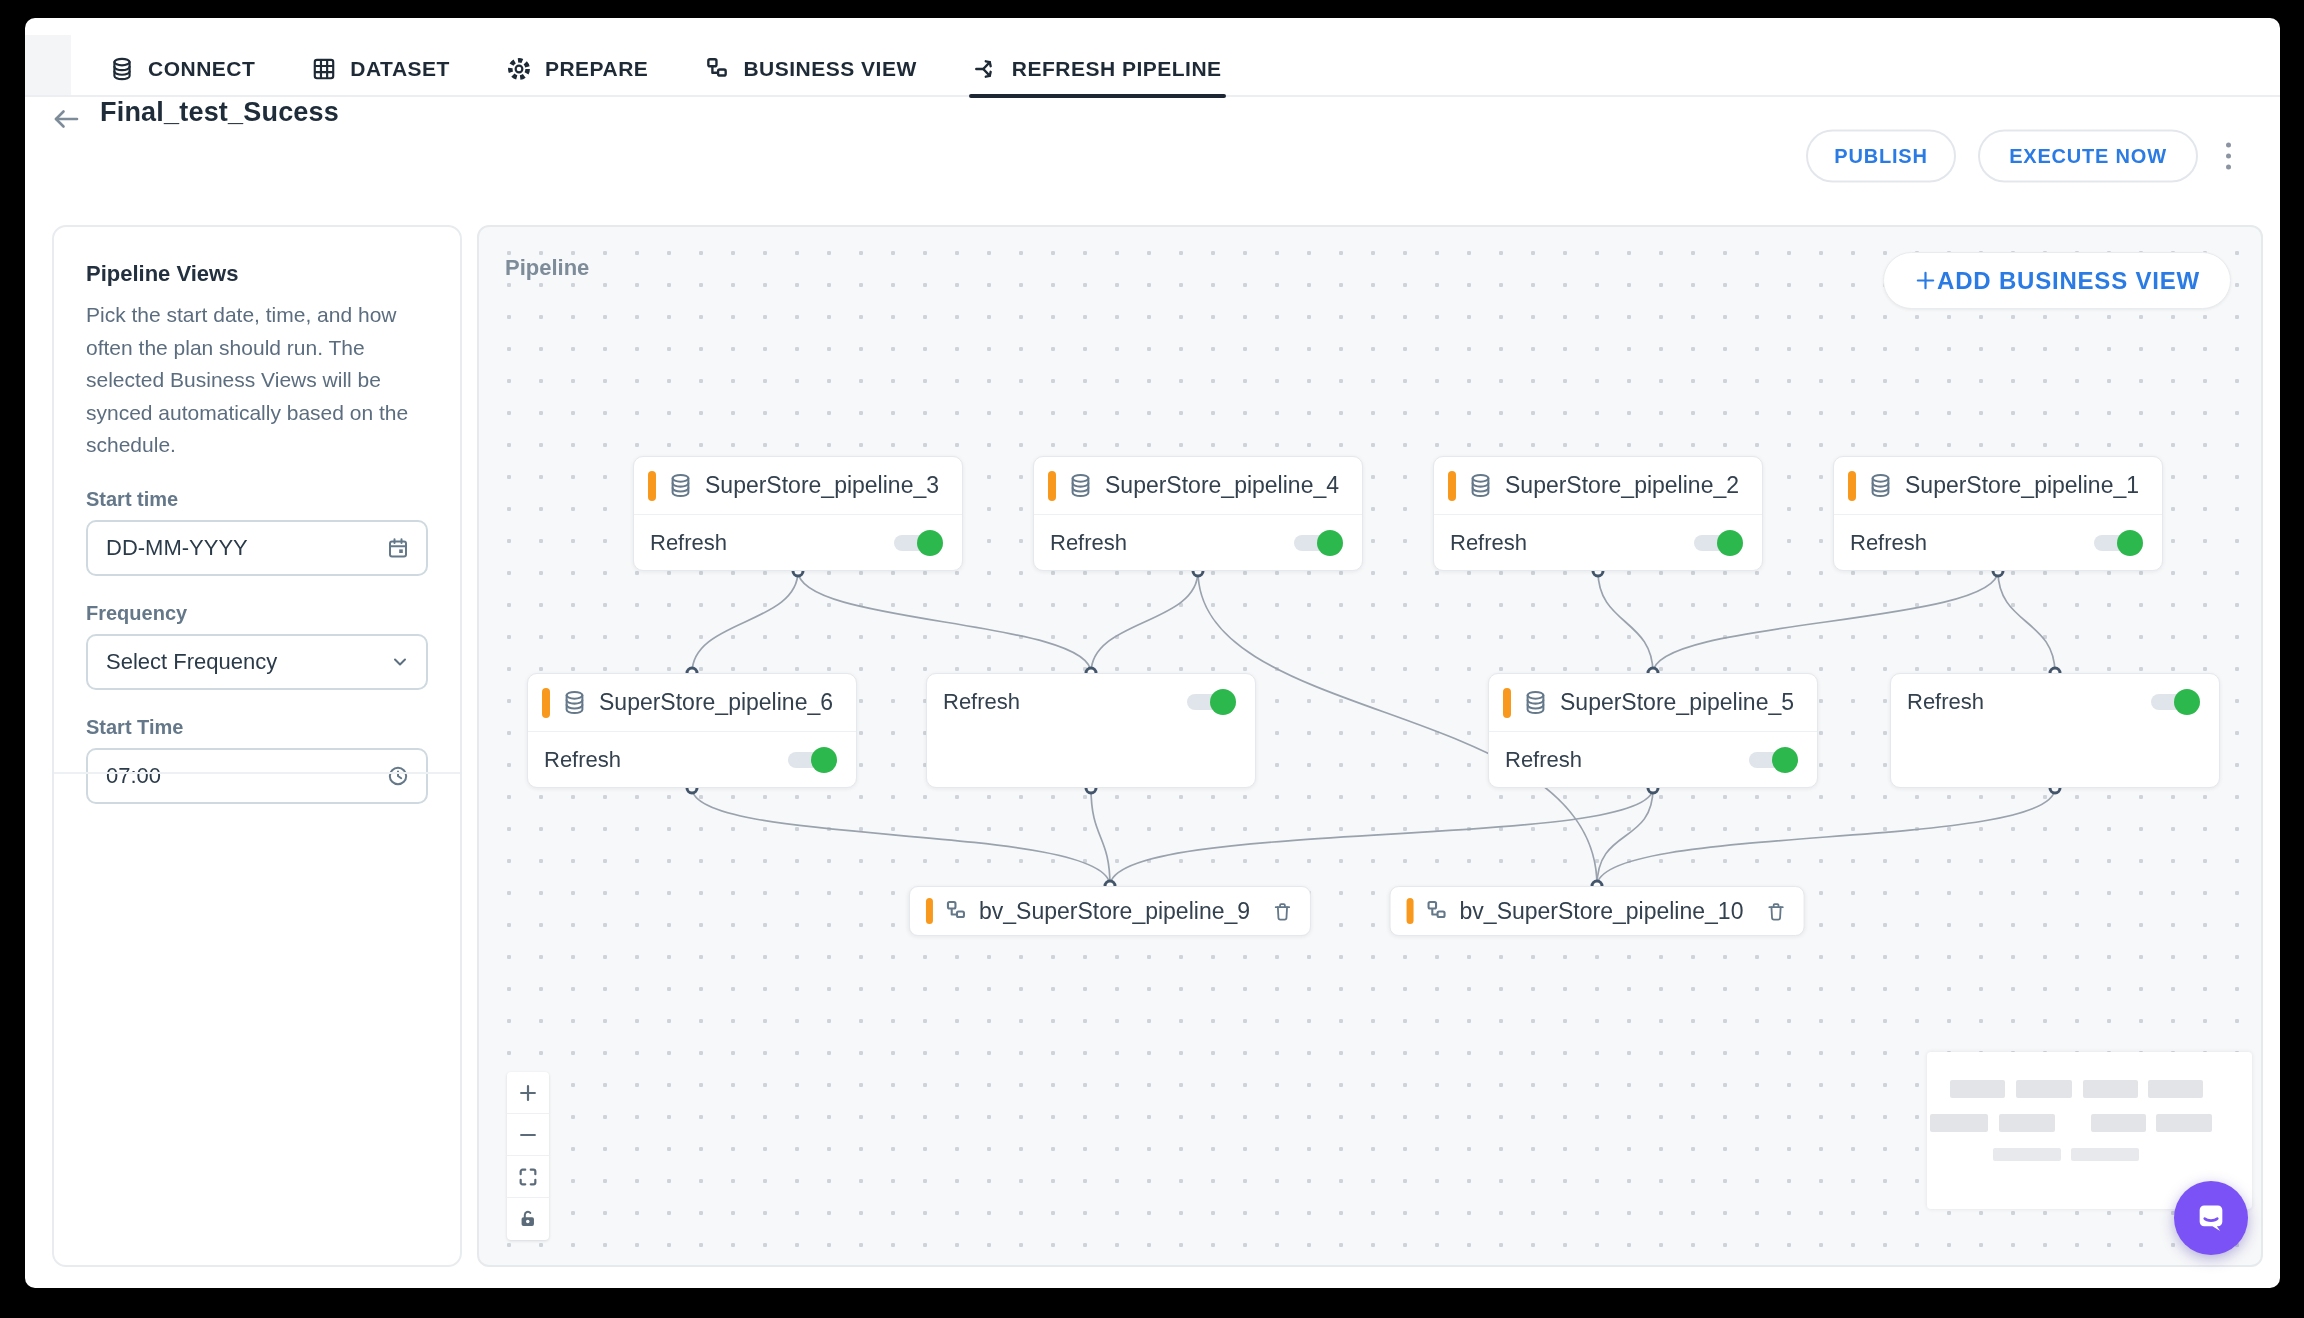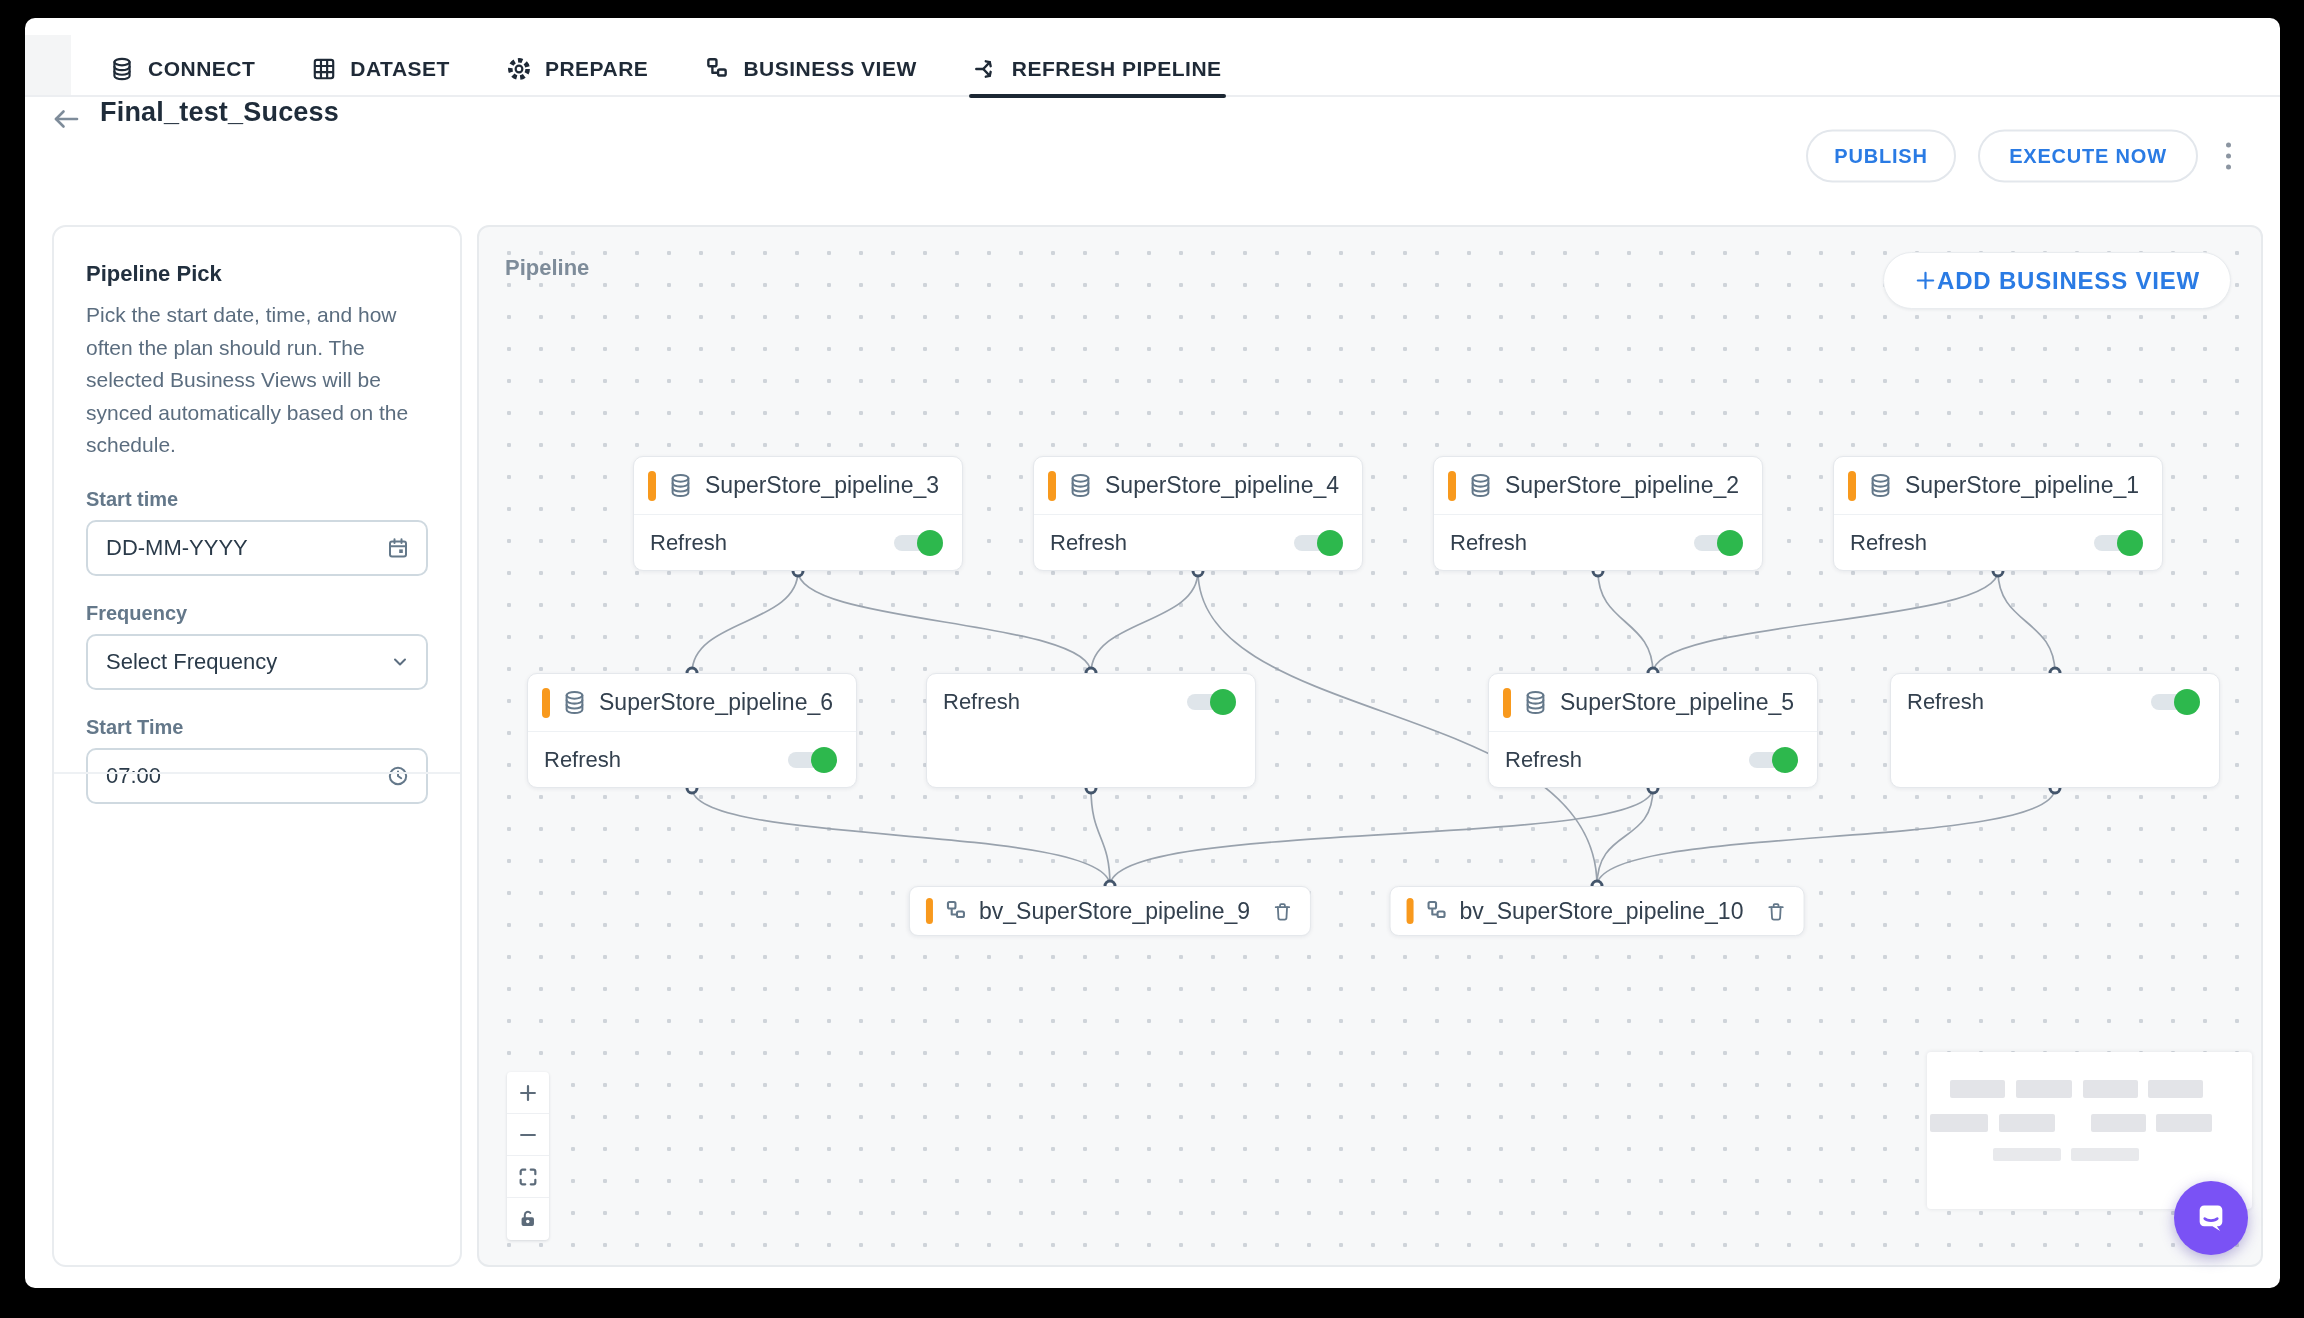--- a/index.html
+++ b/index.html
@@ -136,21 +136,21 @@
       <button class="pill-btn execute">EXECUTE NOW</button>
       <div class="kebab">
           <i></i>
           <i></i>
           <i></i>
         </div>
     </div>
   </div>
 
   <div class="sidebar">
-    <div class="sb-title">Pipeline Pick</div>
+    <div class="sb-title">Pipeline Views</div>
     <div class="sb-desc">Pick the start date, time, and how often the plan should run. The selected Business Views will be synced automatically based on the schedule.</div>
 
     <div class="field-label">Start time</div>
     <div class="input">
       <span>DD-MM-YYYY</span>
       <span class="ficon">
         <svg width="24" height="24" viewBox="0 0 24 24" fill="none" stroke="#64788a" stroke-width="2" stroke-linecap="round">
             <rect x="4" y="5.5" width="16" height="15" rx="2"></rect>
             <path d="M4 10.2h16M8.5 3.2V7M15.5 3.2V7"></path>
             <rect x="13.2" y="13.4" width="3.6" height="3.6" fill="#64788a" stroke="none"></rect>

